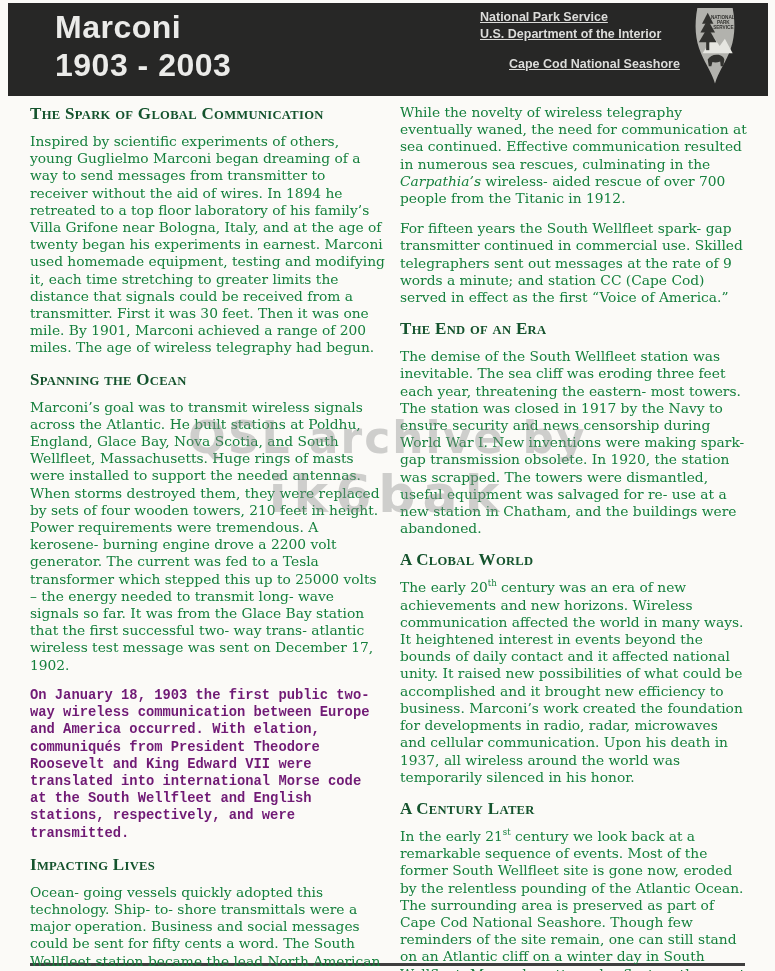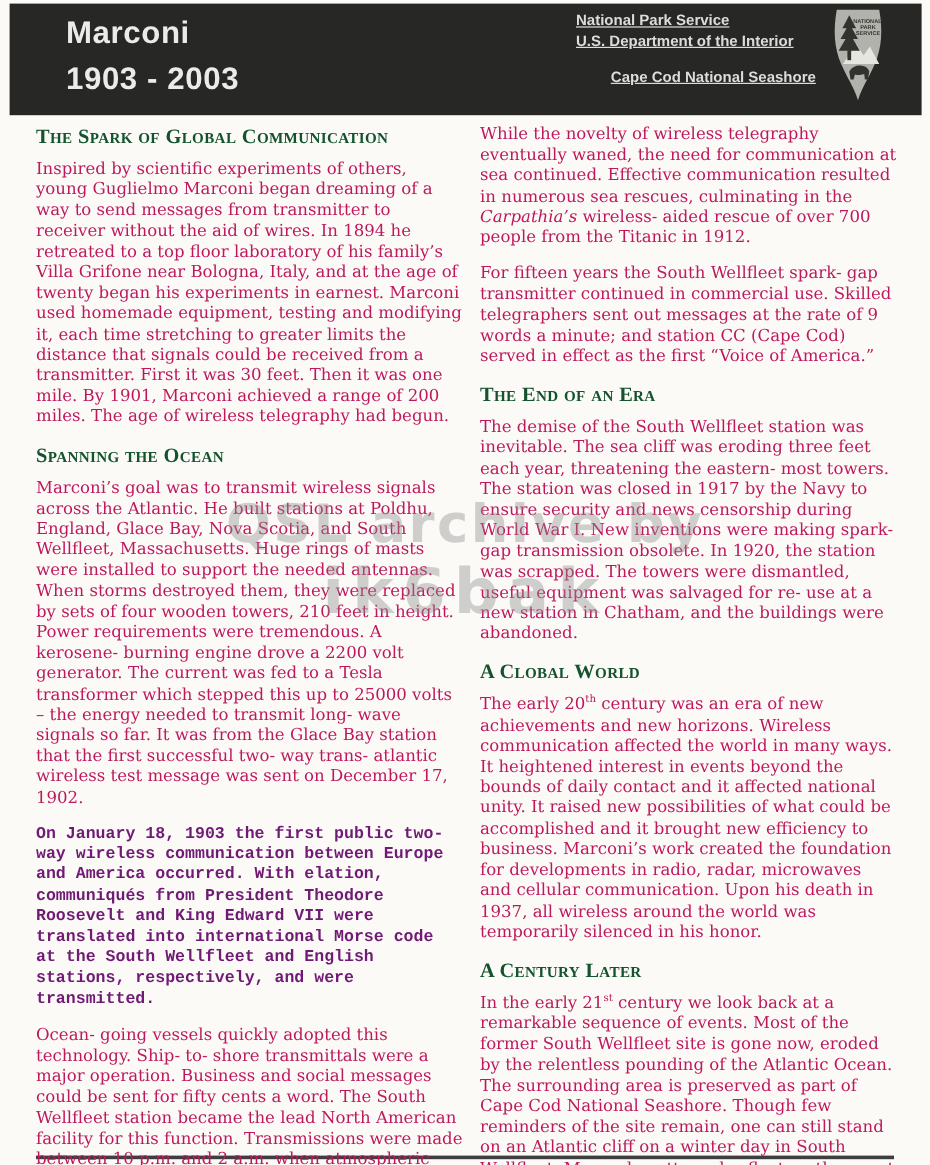--- a/index.html
+++ b/index.html
@@ -17,21 +17,21 @@
     position: absolute;
     left: 8px; right: 7px; top: 3px;
     height: 93px;
     background: #272726;
   }
   .title {
     position: absolute; left: 47px; top: 5px;
     color: #ebebe9;
     font-family: "Liberation Sans", sans-serif;
     font-weight: bold;
-    font-size: 26px;
+    font-size: 32px;
     line-height: 38px;
     letter-spacing: 0.5px;
   }
   .agency {
     position: absolute; left: 472px; top: 6px;
     color: #dcdcda;
     font-family: "Liberation Sans", sans-serif;
     font-weight: bold;
     font-size: 12.5px;
     line-height: 17px;
@@ -60,21 +60,21 @@
     line-height: 19px;
     letter-spacing: 0.3px;
     margin: 13px 0 8px;
   }
   .heading .sc { font-size: 0.74em; }
   .col-left .heading:first-child, .col-right .heading:first-child { margin-top: 0; }
 
   .para {
     font-size: 13.8px;
     line-height: 17.2px;
-    color: #be185d;
+    color: #15803d;
     margin: 0 0 13px;
   }
   .para.bold { font-weight: bold; color: #701a75; font-family: Liberation Mono, monospace; }
   .para i { font-style: italic; }
   .para sup { font-size: 0.62em; line-height: 0; }
 
   
   .watermark {
     position: absolute; left: 0; width: 100%;
     text-align: center;
@@ -132,20 +132,21 @@
     </div>
   </header>
 
   <main class="content">
     <div class="col-left">
         <h2 class="heading"><span>T</span><span class="sc">HE</span> <span>S</span><span class="sc">PARK</span> <span class="sc">OF</span> <span>G</span><span class="sc">LOBAL</span> <span>C</span><span class="sc">OMMUNICATION</span></h2>
         <p class="para"><span>Inspired by scientific experiments of others, young Guglielmo Marconi began dreaming of a way to send messages from transmitter to receiver without the aid of wires. In 1894 he retreated to a top floor laboratory of his family’s Villa Grifone near Bologna, Italy, and at the age of twenty began his experiments in earnest. Marconi used homemade equipment, testing and modifying it, each time stretching to greater limits the distance that signals could be received from a transmitter. First it was 30 feet. Then it was one mile. By 1901, Marconi achieved a range of 200 miles. The age of wireless telegraphy had begun.</span></p>
         <h2 class="heading"><span>S</span><span class="sc">PANNING</span> <span class="sc">THE</span> <span>O</span><span class="sc">CEAN</span></h2>
         <p class="para"><span>Marconi’s goal was to transmit wireless signals across the Atlantic. He built stations at Poldhu, England, Glace Bay, Nova Scotia, and South Wellfleet, Massachusetts. Huge rings of masts were installed to support the needed antennas. When storms destroyed them, they were replaced by sets of four wooden towers, 210 feet in height. Power requirements were tremendous. A kerosene- burning engine drove a 2200 volt generator. The current was fed to a Tesla transformer which stepped this up to 25000 volts – the energy needed to transmit long- wave signals so far. It was from the Glace Bay station that the first successful two- way trans- atlantic wireless test message was sent on December 17, 1902.</span></p>
         <p class="para bold"><span>On January 18, 1903 the first public two- way wireless communication between Europe and America occurred. With elation, communiqués from President Theodore Roosevelt and King Edward VII were translated into international Morse code at the South Wellfleet and English stations, respectively, and were transmitted.</span></p>
+        <h2 class="heading"><span>I</span><span class="sc">MPACTING</span> <span>L</span><span class="sc">IVES</span></h2>
         <p class="para"><span>Ocean- going vessels quickly adopted this technology. Ship- to- shore transmittals were a major operation. Business and social messages could be sent for fifty cents a word. The South Wellfleet station became the lead North American facility for this function. Transmissions were made between 10 p.m. and 2 a.m. when atmospheric conditions were best. The sounds of the crashing spark from the rotor supplied with 30,000 watts of power could be heard four miles downwind from the station.</span></p>
       </div>
     <div class="col-right">
         <p class="para"><span>While the novelty of wireless telegraphy eventually waned, the need for communication at sea continued. Effective communication resulted in numerous sea rescues, culminating in the </span><i>Carpathia’s</i><span> wireless- aided rescue of over 700 people from the Titanic in 1912.</span></p>
         <p class="para"><span>For fifteen years the South Wellfleet spark- gap transmitter continued in commercial use. Skilled telegraphers sent out messages at the rate of 9 words a minute; and station CC (Cape Cod) served in effect as the first “Voice of America.”</span></p>
         <h2 class="heading"><span>T</span><span class="sc">HE</span> <span>E</span><span class="sc">ND</span> <span class="sc">OF</span> <span class="sc">AN</span> <span>E</span><span class="sc">RA</span></h2>
         <p class="para"><span>The demise of the South Wellfleet station was inevitable. The sea cliff was eroding three feet each year, threatening the eastern- most towers. The station was closed in 1917 by the Navy to ensure security and news censorship during World War I. New inventions were making spark- gap transmission obsolete. In 1920, the station was scrapped. The towers were dismantled, useful equipment was salvaged for re- use at a new station in Chatham, and the buildings were abandoned.</span></p>
         <h2 class="heading"><span>A</span><span class="sc"></span> <span>C</span><span class="sc">LOBAL</span> <span>W</span><span class="sc">ORLD</span></h2>
         <p class="para"><span>The early 20</span><sup>th</sup><span> century was an era of new achievements and new horizons. Wireless communication affected the world in many ways. It heightened interest in events beyond the bounds of daily contact and it affected national unity. It raised new possibilities of what could be accomplished and it brought new efficiency to business. Marconi’s work created the foundation for developments in radio, radar, microwaves and cellular communication. Upon his death in 1937, all wireless around the world was temporarily silenced in his honor.</span></p>
         <h2 class="heading"><span>A</span><span class="sc"></span> <span>C</span><span class="sc">ENTURY</span> <span>L</span><span class="sc">ATER</span></h2>

